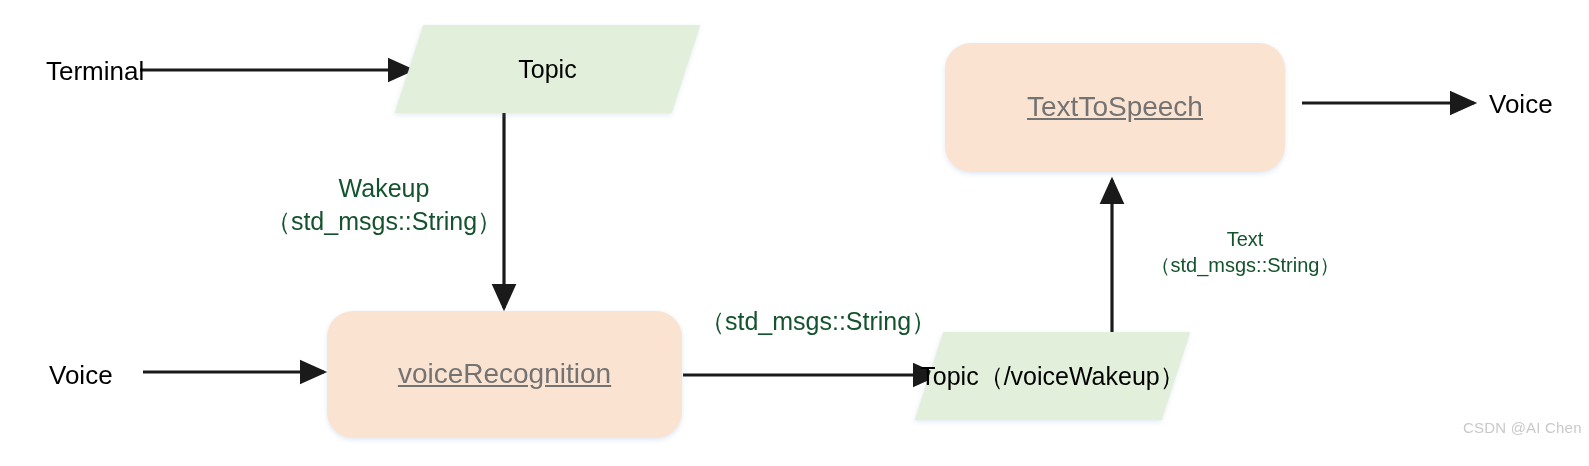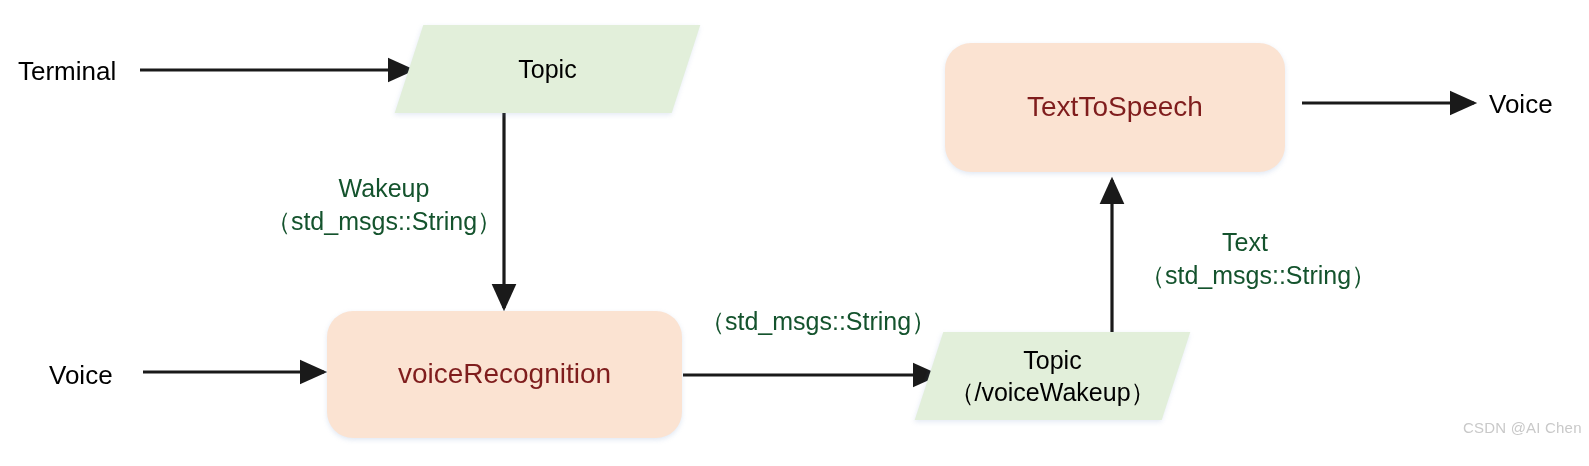--- a/index.html
+++ b/index.html
@@ -30,38 +30,39 @@
   
   .node-box {
     position: absolute;
     box-sizing: border-box;
     border-radius: 26px;
     background: #fbe3d2;
     display: flex;
     flex-direction: column;
     align-items: center;
     justify-content: center;
-    color: #7f1d1d;
+    color: #737373;
     line-height: 1.30;
     text-align: center;
     box-shadow: 0 2px 5px rgba(120,150,200,0.22);
+    text-decoration: underline;
   }
   .node-box .l1 { display: block; }
   .node-box .l2 { display: block; }
 
   .topic-shape {
     position: absolute;
     background: #e2efda;
     transform: skewX(-18deg);
     box-shadow: 0 2px 5px rgba(120,150,200,0.20);
   }
   .topic-label {
     position: absolute;
     display: flex;
-    flex-direction: column;
+    flex-direction: row;
     align-items: center;
     justify-content: center;
     color: #000000;
     line-height: 1.30;
     text-align: center;
   }
 
   .plain-label {
     position: absolute;
     color: #000000;
@@ -89,27 +90,27 @@
   
   #box-voice-recognition { left: 327px; top: 311px; width: 355px; height: 127px; font-size: 28px; gap: 14px; }
   #box-text-to-speech    { left: 945px; top: 43px;  width: 340px; height: 129px; font-size: 28px; }
 
   #shape-topic-wakeup { left: 409px; top: 25px;  width: 277px; height: 88px; }
   #label-topic-wakeup { left: 395px; top: 25px;  width: 305px; height: 88px; font-size: 25px; }
 
   #shape-topic-words  { left: 929px; top: 332px; width: 247px; height: 88px; }
   #label-topic-words  { left: 915px; top: 332px; width: 275px; height: 88px; font-size: 25px; }
 
-  #label-terminal  { left: 18px;  top: 56px;  font-size: 26px; }
+  #label-terminal  { left: 46px;  top: 56px;  font-size: 26px; }
   #label-voice-in  { left: 49px;  top: 360px; font-size: 26px; }
   #label-voice-out { left: 1489px;top: 89px;  font-size: 26px; }
 
   #edge-label-wakeup { left: 254px; top: 172px; width: 260px; font-size: 25px; }
   #edge-label-result { left: 700px; top: 305px; width: 215px; font-size: 25px; }
-  #edge-label-text   { left: 1140px;top: 226px; width: 210px; font-size: 25px; }
+  #edge-label-text   { left: 1140px;top: 226px; width: 210px; font-size: 20px; }
 
   #watermark-credit { left: 1463px; top: 419px; }
 </style>
 </head>
 <body>
 
 <div id="canvas">
 
   <svg id="edges" viewBox="0 0 1589 466" width="1589" height="466" xmlns="http://www.w3.org/2000/svg">
     <defs>

